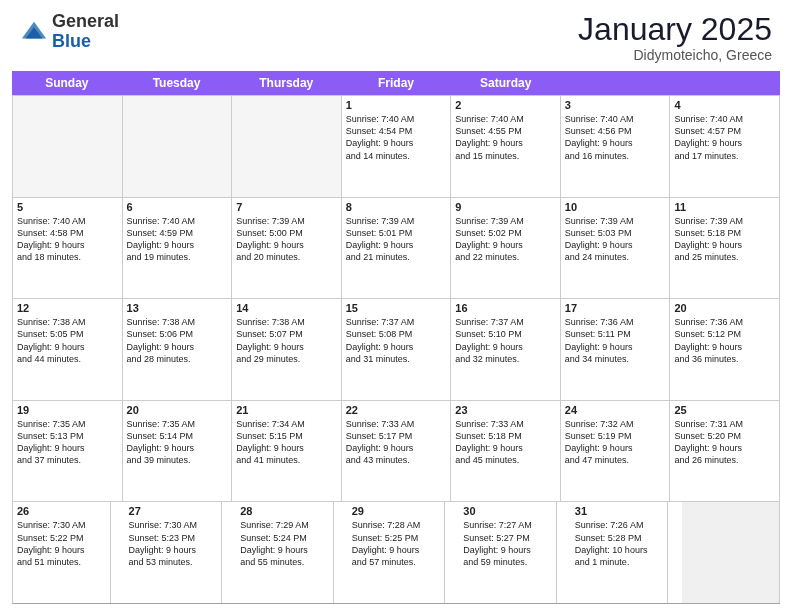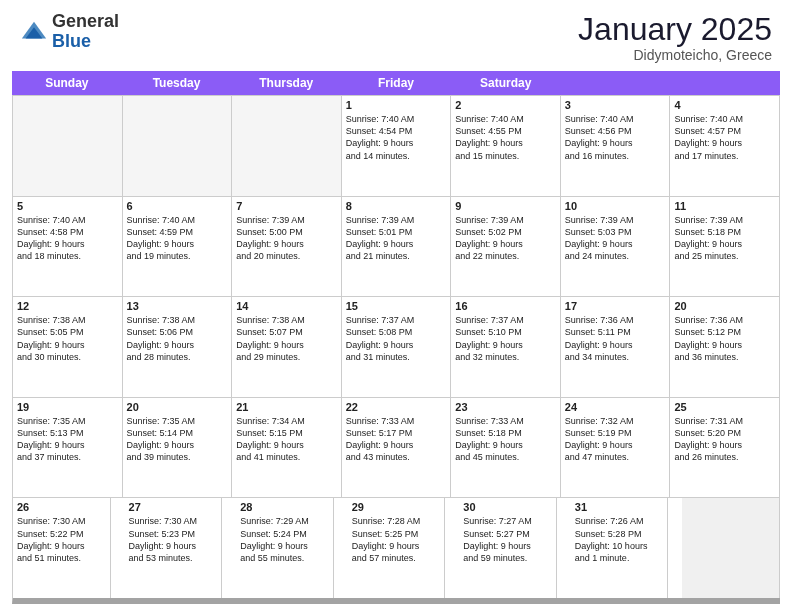--- a/index.html
+++ b/index.html
@@ -76,21 +76,21 @@
       flex: 1;
     }
     .cal-row {
       display: grid;
       grid-template-columns: repeat(7, 1fr);
       flex: 1;
       border-left: 1px solid #ccc;
       border-top: 1px solid #ccc;
     }
     .cal-row:last-child {
-      border-bottom: 6px solid #a3a3a3;
+      border-bottom: 1px solid #a3a3a3;
       gap: 14px;
     }
     .cal-cell {
       border-right: 1px solid #ccc;
       padding: 3px 4px;
       font-size: 9.5px;
       color: #222;
       vertical-align: top;
       background: #fff;
       min-height: 0;
@@ -226,21 +226,21 @@
             <span class="cell-line">Daylight: 9 hours</span>
             <span class="cell-line">and 25 minutes.</span>
           </div>
         </div>
         <div class="cal-row">
           <div class="cal-cell">
             <span class="day-num">12</span>
             <span class="cell-line">Sunrise: 7:38 AM</span>
             <span class="cell-line">Sunset: 5:05 PM</span>
             <span class="cell-line">Daylight: 9 hours</span>
-            <span class="cell-line">and 30 minutes.</span>
+            <span class="cell-line">and 44 minutes.</span>
           </div>
           <div class="cal-cell">
             <span class="day-num">13</span>
             <span class="cell-line">Sunrise: 7:38 AM</span>
             <span class="cell-line">Sunset: 5:06 PM</span>
             <span class="cell-line">Daylight: 9 hours</span>
             <span class="cell-line">and 28 minutes.</span>
           </div>
           <div class="cal-cell">
             <span class="day-num">14</span>

